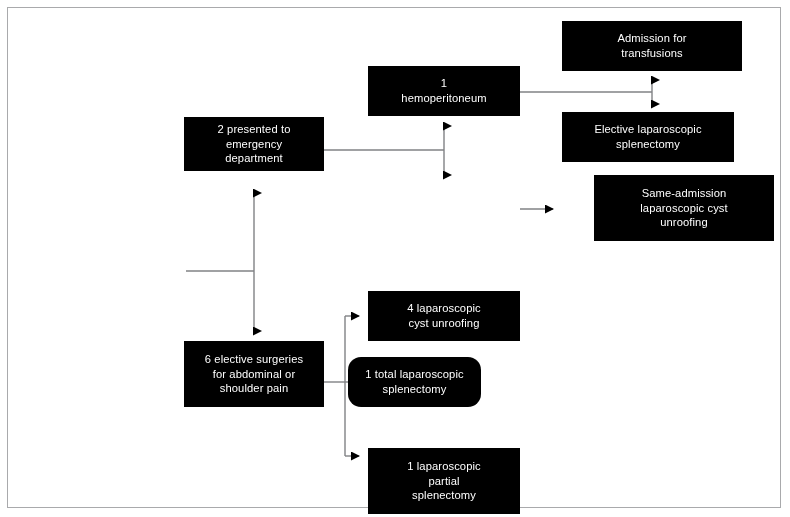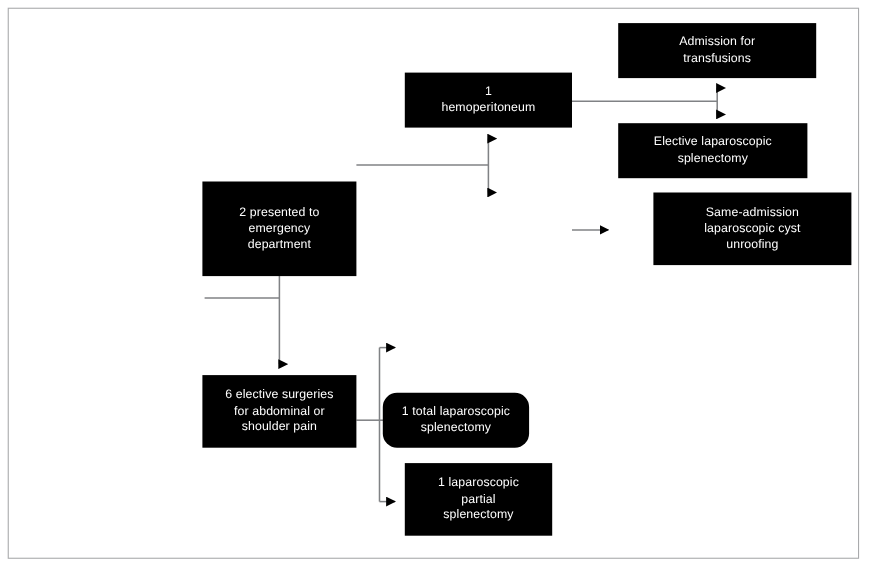--- a/index.html
+++ b/index.html
@@ -108,21 +108,21 @@
       <g>
         <path d="M324,382 L345,382" stroke="#808285" stroke-width="1.4" fill="none"></path>
         <path d="M345,316 L345,456" stroke="#808285" stroke-width="1.4" fill="none"></path>
         <path d="M345,316 L359,316" stroke="#808285" stroke-width="1.4" fill="none" marker-end="url(#arrow-right)"></path>
         <path d="M345,382 L359,382" stroke="#808285" stroke-width="1.4" fill="none" marker-end="url(#arrow-right)"></path>
         <path d="M345,456 L359,456" stroke="#808285" stroke-width="1.4" fill="none" marker-end="url(#arrow-right)"></path>
       </g>
     </svg>
 
 
-    <div class="node" style="left:184px; top:117px; width:140px; height:86px;margin-top:48px;">2 presented to
+    <div class="node" style="left:184px; top:117px; width:140px; height:54px;">2 presented to
 emergency
 department</div>
 
     <div class="node" style="left:184px; top:341px; width:140px; height:66px;">6 elective surgeries
 for abdominal or
 shoulder pain</div>
 
     <div class="node" style="left:368px; top:66px; width:152px; height:50px;">1
 hemoperitoneum</div>
 
@@ -130,22 +130,24 @@
     <div class="node" style="left:562px; top:21px; width:180px; height:50px;">Admission for
 transfusions</div>
 
     <div class="node" style="left:562px; top:112px; width:172px; height:50px;">Elective laparoscopic
 splenectomy</div>
 
     <div class="node" style="left:594px; top:175px; width:180px; height:66px;">Same-admission
 laparoscopic cyst
 unroofing</div>
 
+    <div class="node" style="left:368px; top:291px; width:152px; height:50px;">4 laparoscopic
+cyst unroofing</div>
 
     <div class="node" style="left:348px; top:357px; width:133px; height:50px;border-radius:13px;">1 total laparoscopic
 splenectomy</div>
 
-    <div class="node" style="left:368px; top:421px; width:134px; height:66px;">1 laparoscopic
+    <div class="node" style="left:368px; top:448px; width:152px; height:66px;">1 laparoscopic
 partial
 splenectomy</div>
 
   </div>
 </div>
 
 </body></html>

